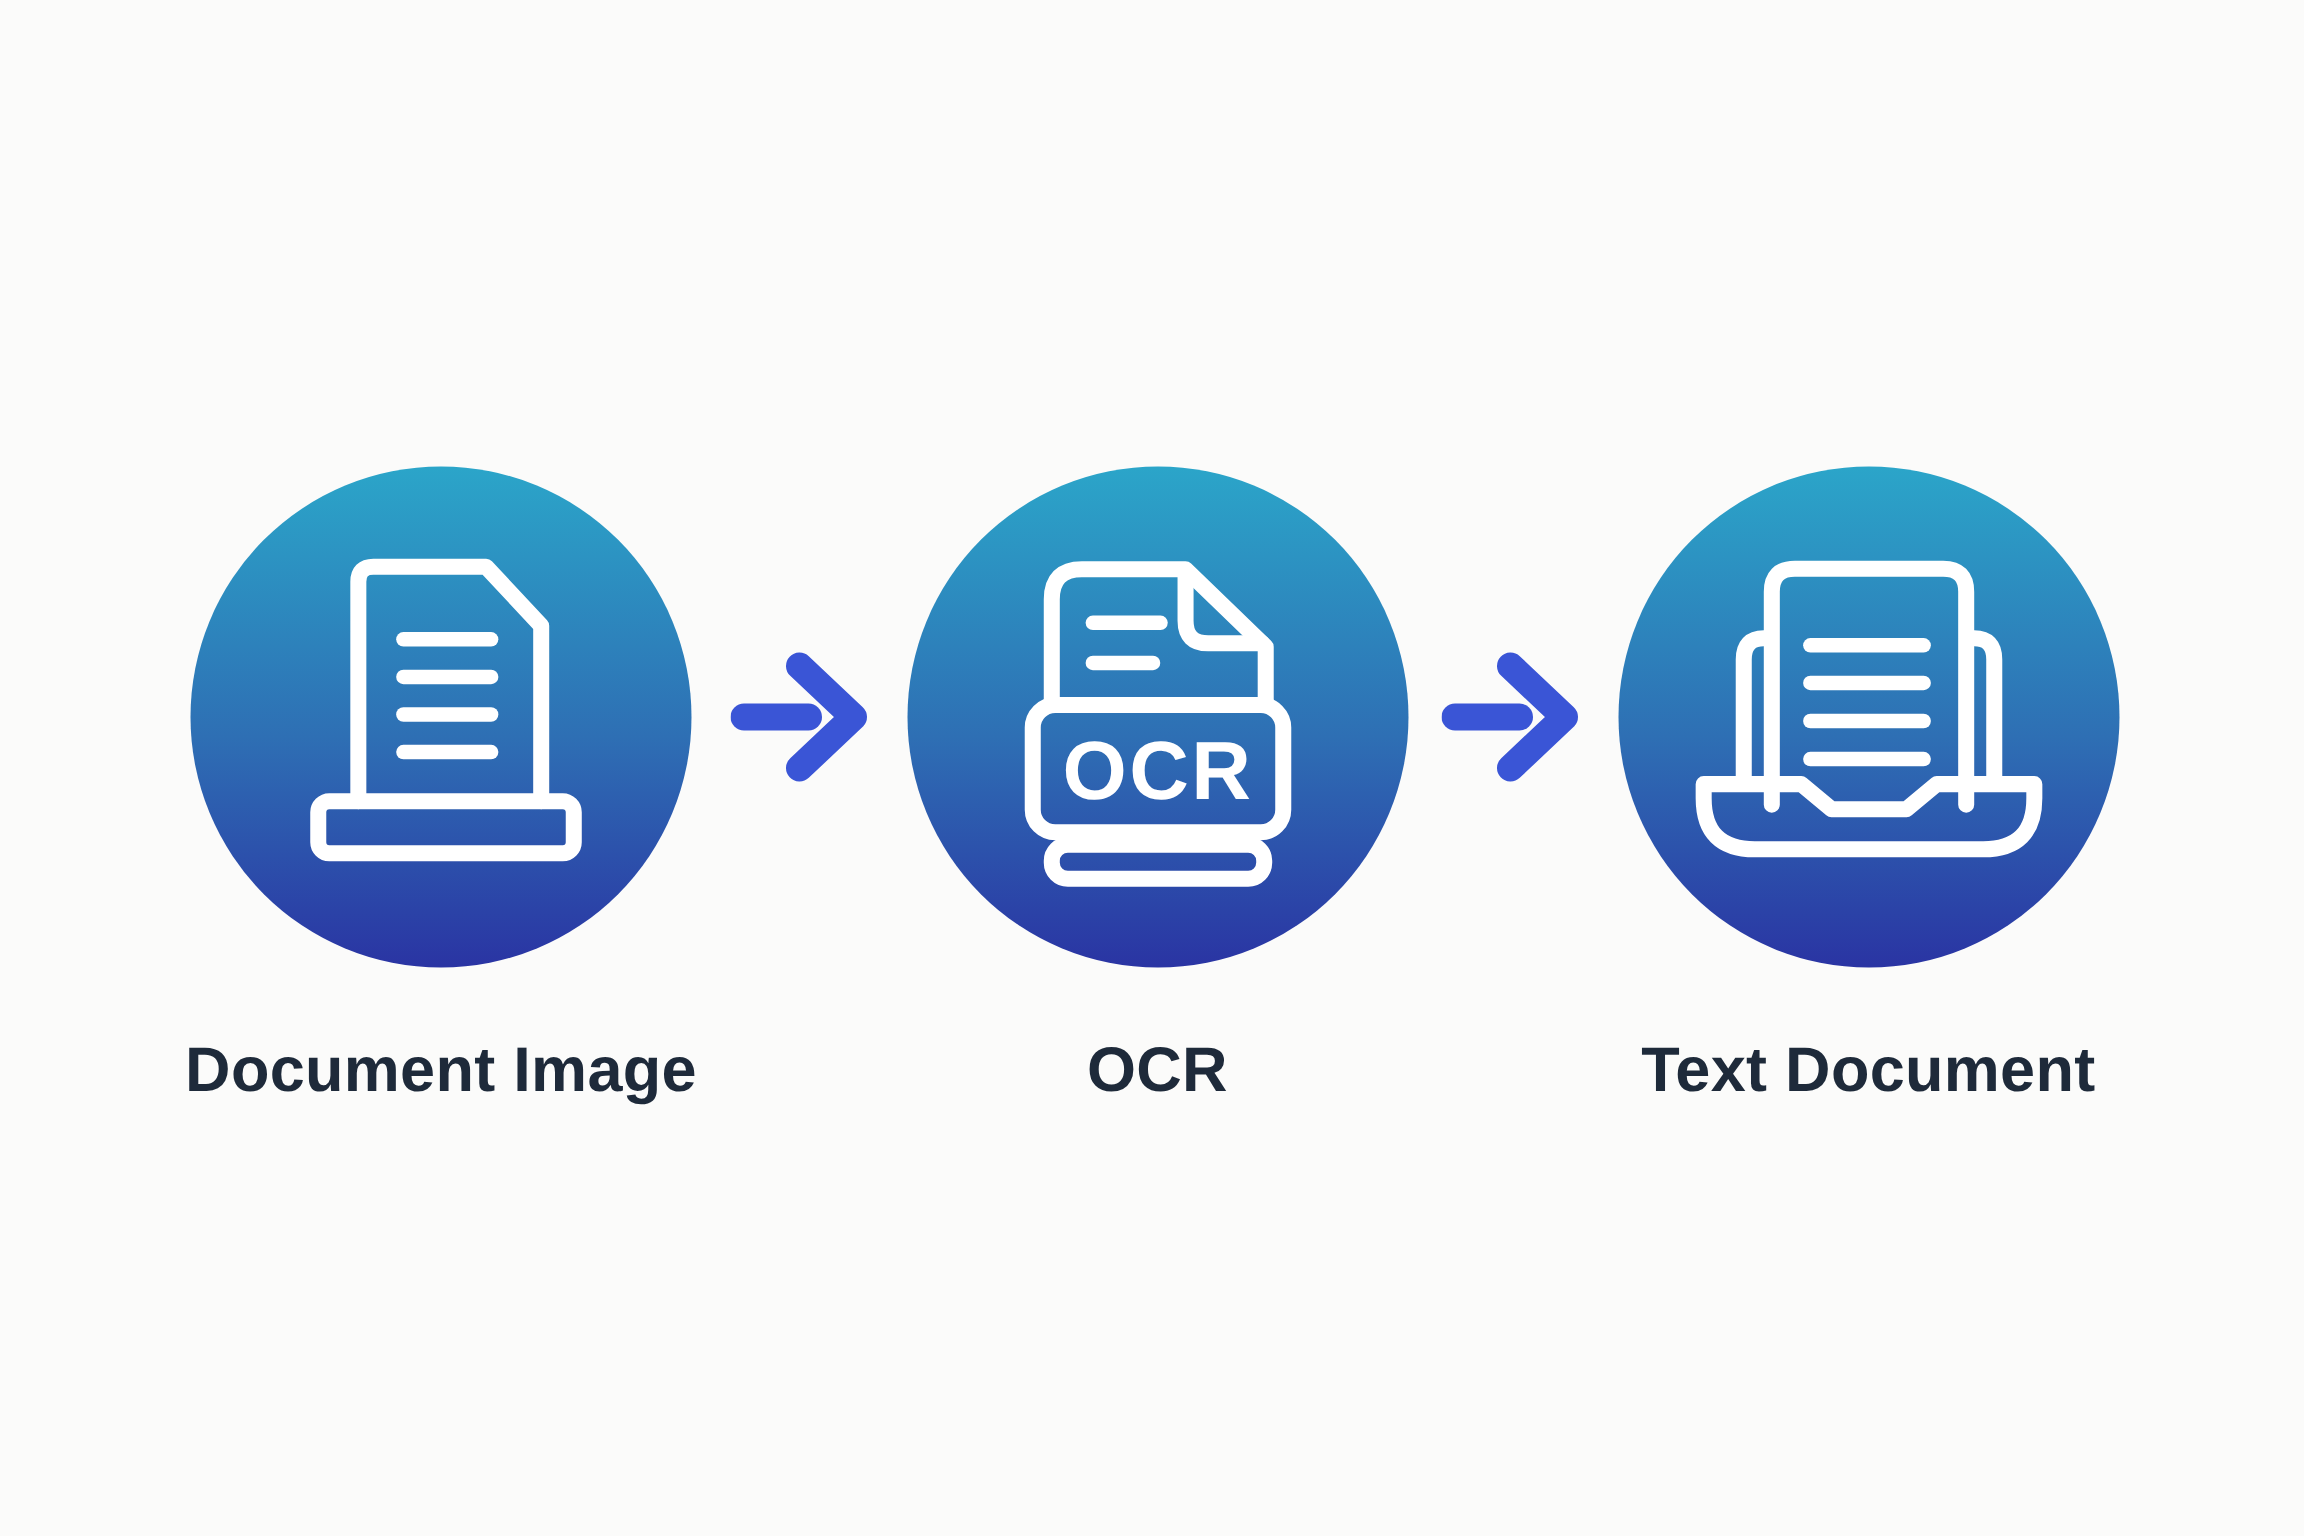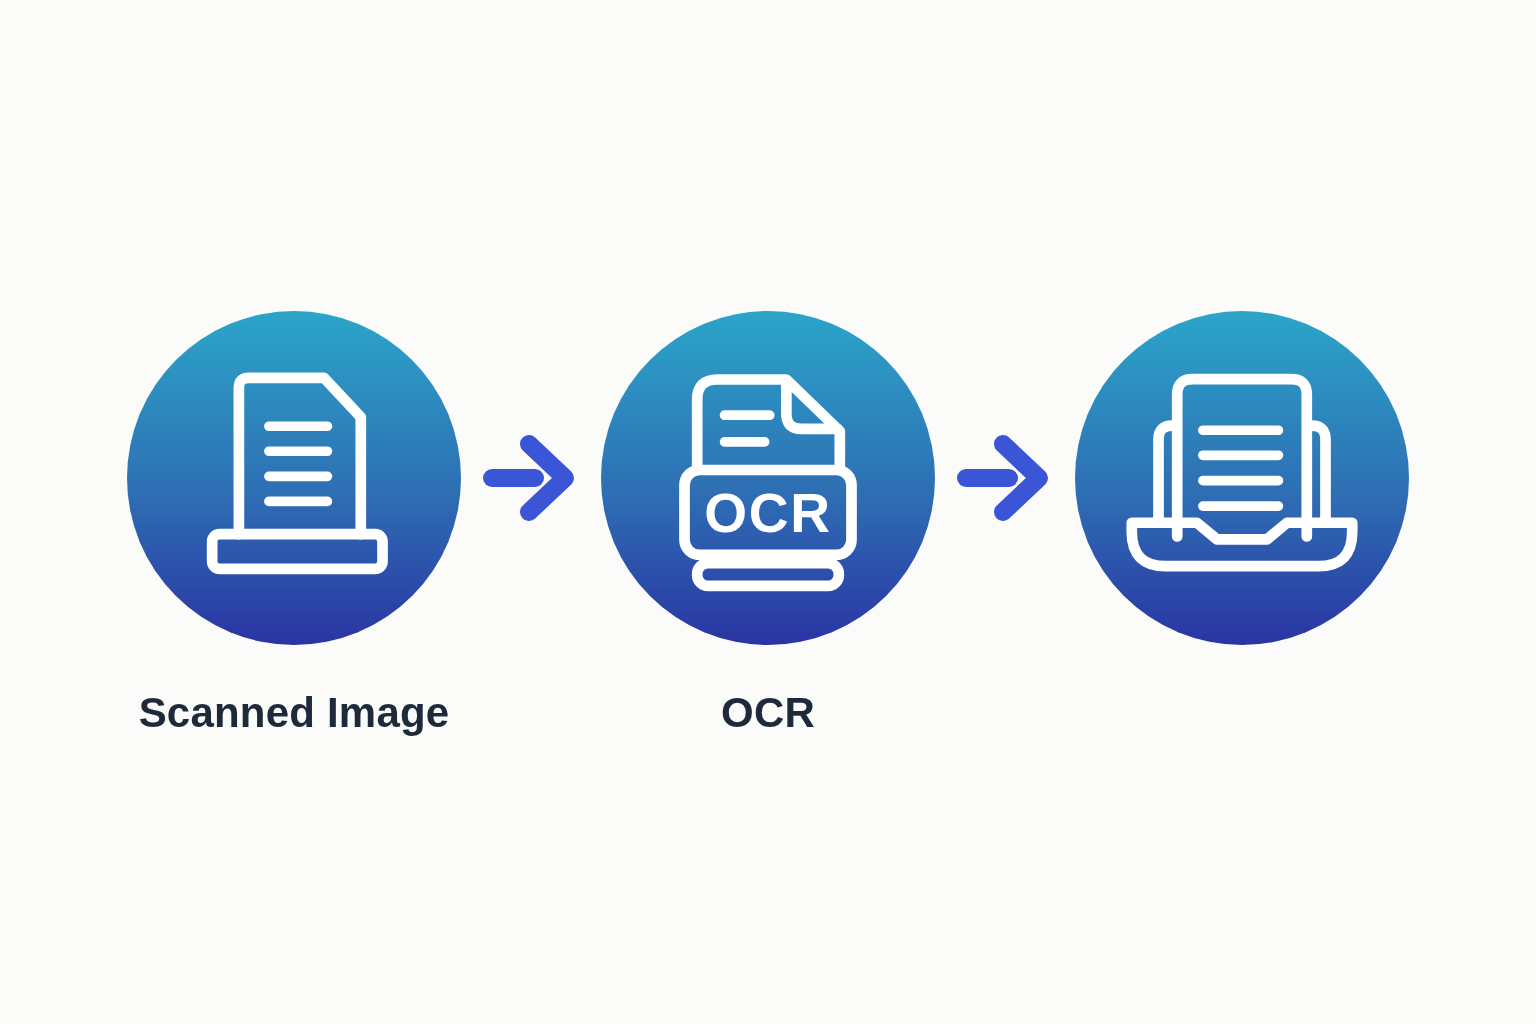--- a/index.html
+++ b/index.html
@@ -80,21 +80,21 @@
       <div class="circle">
         <svg class="icon" viewBox="0 0 100 100">
           <path class="st" d="M33.5 66.8 V23 Q33.5 20 36.5 20 H59 L70 31.8 V66.8"></path>
           <line class="row" x1="42.5" y1="34.5" x2="60" y2="34.5"></line>
           <line class="row" x1="42.5" y1="42" x2="60" y2="42"></line>
           <line class="row" x1="42.5" y1="49.5" x2="60" y2="49.5"></line>
           <line class="row" x1="42.5" y1="57" x2="60" y2="57"></line>
           <rect class="st" x="25.5" y="66.8" width="51" height="10.4" rx="2.2"></rect>
         </svg>
       </div>
-      <div class="node-label">Scanned Image</div>
+      <div class="node-label">Document Image</div>
     </div>
 
     <div class="arrow-wrap">
       <svg class="arrow-svg" width="96" height="96" viewBox="0 0 96 96">
         <line class="arr" x1="9" y1="48" x2="52" y2="48"></line>
         <path class="arr" d="M46 14 L82 48 L46 82"></path>
       </svg>
     </div>
 
     <div class="node">
@@ -125,16 +125,17 @@
           <path class="st" d="M30.6 67.5 V25 Q30.6 20.4 35.2 20.4 H64.8 Q69.4 20.4 69.4 25 V67.5"></path>
           <line class="row" x1="38.3" y1="35.7" x2="60.9" y2="35.7"></line>
           <line class="row" x1="38.3" y1="43.2" x2="60.9" y2="43.2"></line>
           <line class="row" x1="38.3" y1="50.8" x2="60.9" y2="50.8"></line>
           <line class="row" x1="38.3" y1="58.4" x2="60.9" y2="58.4"></line>
           <path class="st" d="M25 62.8 V38.5 Q25 34.3 29 34.3 H30"></path>
           <path class="st" d="M75 62.8 V38.5 Q75 34.3 71 34.3 H70"></path>
           <path class="st" d="M17 63.4 H36.5 L42.5 68.4 H57.5 L63.5 63.4 H83 V66.2 Q83 76.4 72.8 76.4 H27.2 Q17 76.4 17 66.2 Z"></path>
         </svg>
       </div>
+      <div class="node-label">Text Document</div>
     </div>
 
   </div>
 </div>
 
 </body></html>

